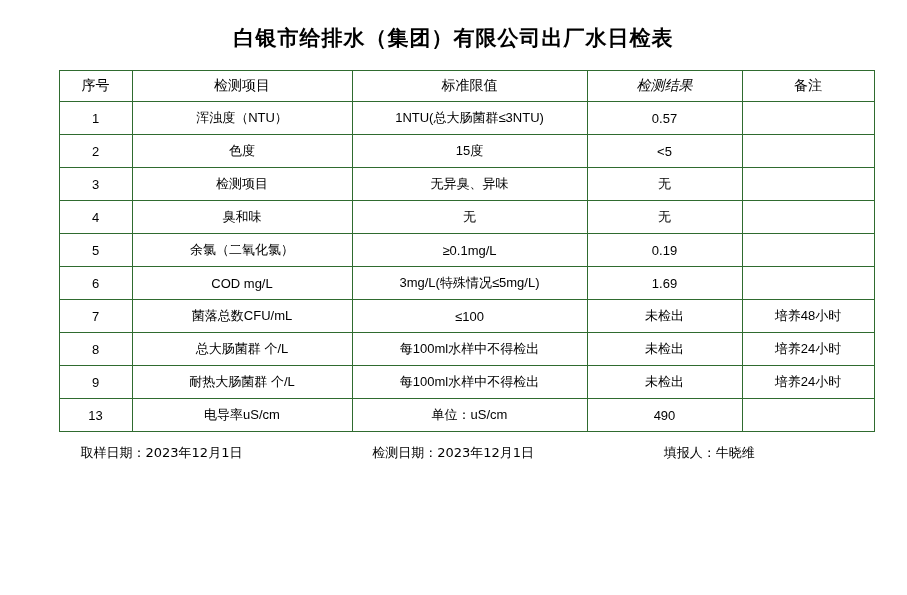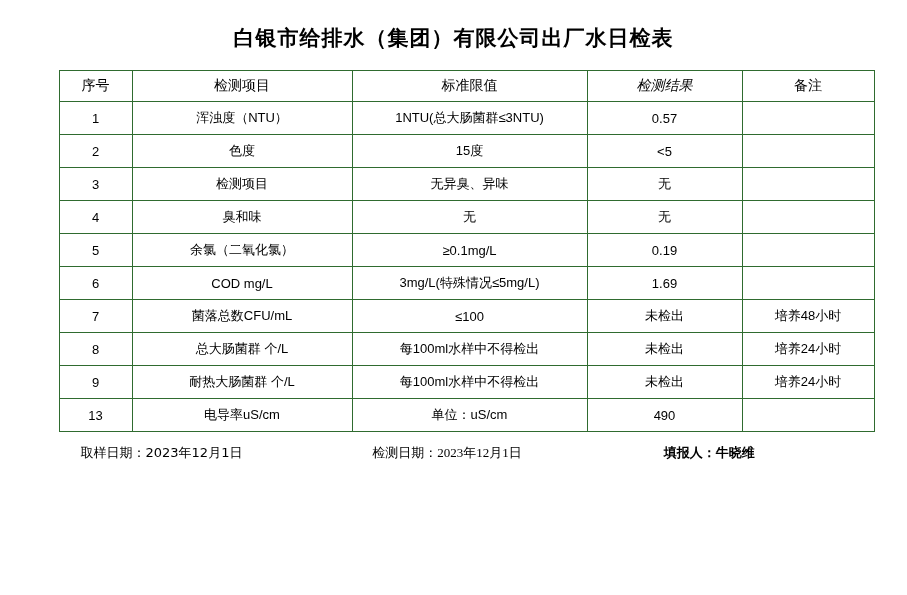--- a/index.html
+++ b/index.html
@@ -62,22 +62,22 @@
 
   .footer {
     width: 790px;
     margin: 0 auto;
     margin-top: 12px;
     display: flex;
     font-size: 13px;
     align-items: center;
   }
   .footer .f1 { width: 300px; text-align: left; padding-left: 22px; }
-  .footer .f2 { width: 300px; text-align: left; font-family: Liberation Serif, serif; }
-  .footer .f3 { width: 190px; text-align: left; font-weight: bold; }
+  .footer .f2 { width: 300px; text-align: left; }
+  .footer .f3 { width: 190px; text-align: left; }
 </style>
 </head>
 <body>
 
 <div class="page">
 
   <div class="title cjk">白银市给排水（集团）有限公司出厂水日检表</div>
 
   <div class="table-wrap">
     <table class="report">

